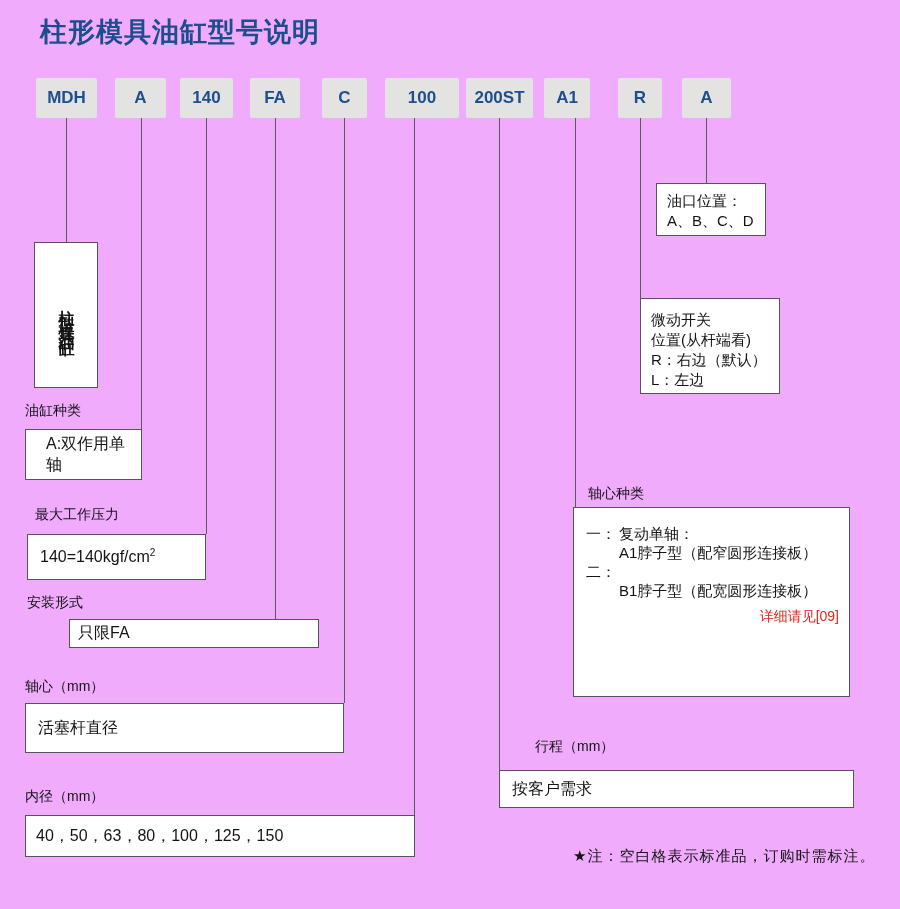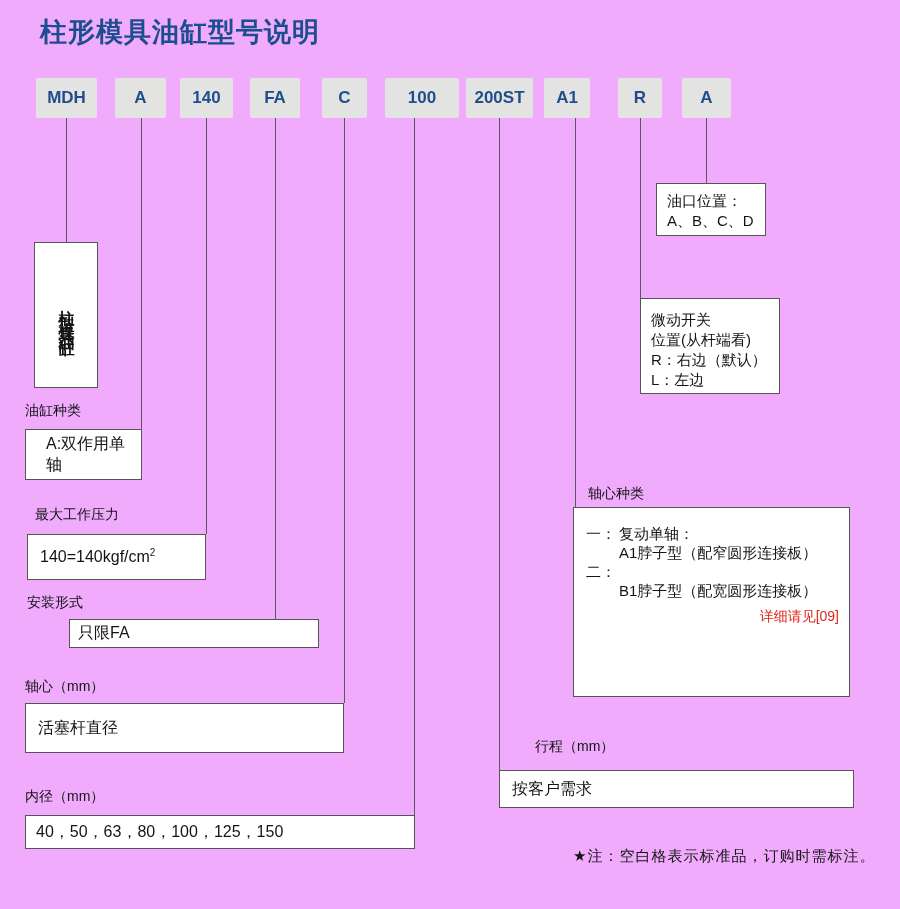--- a/index.html
+++ b/index.html
@@ -88,21 +88,21 @@
   <div class="ebox flexv" style="left:25px;top:619px;width:250px;height:29px;padding-left:8px;margin-left:44px;">
     <span>只限FA</span>
   </div>
 
   <div class="lbl" style="left:25px;top:678px;">轴心（mm）</div>
   <div class="ebox flexv" style="left:25px;top:703px;width:319px;height:50px;padding-left:12px;">
     <span>活塞杆直径</span>
   </div>
 
   <div class="lbl" style="left:25px;top:788px;">内径（mm）</div>
-  <div class="ebox flexv" style="left:25px;top:815px;width:390px;height:34px;padding-left:10px;">
+  <div class="ebox flexv" style="left:25px;top:815px;width:390px;height:42px;padding-left:10px;">
     <span>40，50，63，80，100，125，150</span>
   </div>
 
   <div class="lbl" style="left:535px;top:738px;">行程（mm）</div>
   <div class="ebox flexv" style="left:499px;top:770px;width:355px;height:38px;padding-left:12px;">
     <span>按客户需求</span>
   </div>
 
   <div class="lbl" style="left:588px;top:485px;">轴心种类</div>
   <div class="ebox" style="left:573px;top:507px;width:277px;height:190px;padding:16px 8px 8px 12px;">

